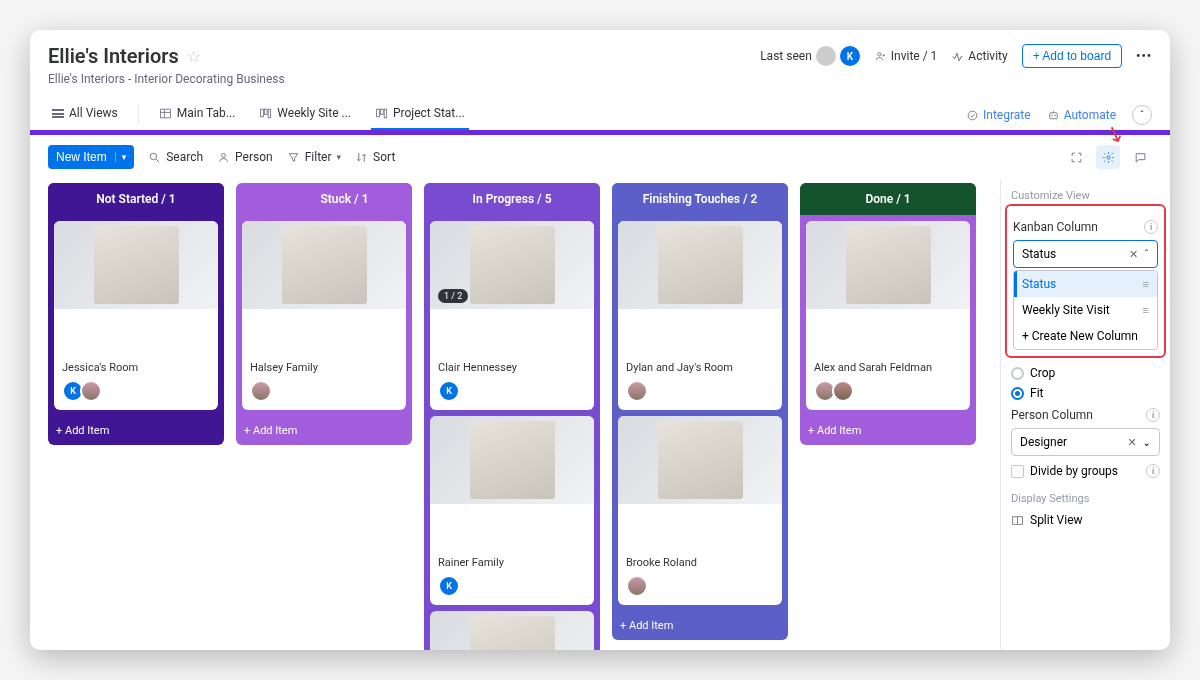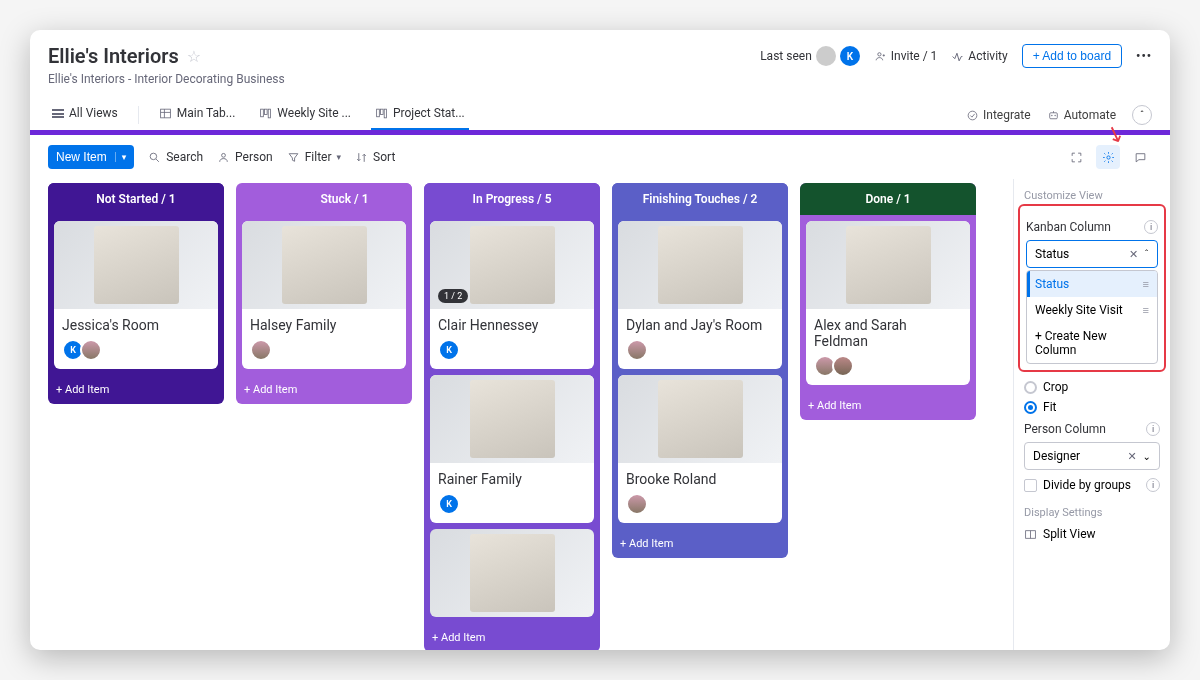--- a/index.html
+++ b/index.html
@@ -16,53 +16,53 @@
 .av.k { background: #0073ea; font-weight:600; }
 .invite { display: flex; align-items: center; gap: 4px; cursor:pointer; }
 .activity { display:flex; align-items:center; gap:4px; cursor:pointer; }
 .add-board-btn { border: 1px solid #0073ea; color: #0073ea; background: #fff; border-radius: 4px; padding: 4px 10px; font-size: 12px; cursor:pointer; }
 .menu-dots { font-weight: bold; cursor:pointer; letter-spacing:1px; }
 .subtitle { font-size: 12px; color: #676879; margin-top: 4px; }
 .views-row { display: flex; align-items: center; gap: 16px; margin-top: 14px; border-bottom: 5px solid #6d28d9; padding: 0 18px; }
 .view-btn { display:flex; align-items:center; gap:5px; font-size:12px; color:#323338; padding:6px 4px 8px; cursor:pointer; border-bottom:2px solid transparent; white-space:nowrap; }
 .view-btn.active { border-bottom-color:#0073ea; }
 .views-right { margin-left:auto; display:flex; align-items:center; gap:16px; }
-.vr-btn { display:flex; align-items:center; gap:4px; font-size:12px; color:#404040; cursor:pointer; }
+.vr-btn { display:flex; align-items:center; gap:4px; font-size:12px; color:#3b82f6; cursor:pointer; }
 .collapse-circle { width:20px; height:20px; border-radius:50%; border:1px solid #c5c7d0; display:flex; align-items:center; justify-content:center; font-size:10px; cursor:pointer; }
 .toolbar { display:flex; align-items:center; gap:14px; padding:10px 18px; font-size:12px; color:#323338; }
 .new-item { background:#0073ea; color:#fff; border:none; border-radius:4px; padding:5px 8px; display:flex; align-items:center; gap:8px; font-size:12px; cursor:pointer; }
 .new-item .chev { border-left:1px solid rgba(255,255,255,.4); padding-left:6px; font-size:9px; }
 .tb-btn { display:flex; align-items:center; gap:5px; cursor:pointer; }
 .toolbar-right { margin-left:auto; display:flex; gap:8px; align-items:center; position:relative; }
 .icon-sq { width:24px; height:24px; border-radius:4px; display:flex; align-items:center; justify-content:center; cursor:pointer; color:#676879; }
 .icon-sq.active { background:#e5f0fd; color:#0073ea; }
 .arrow-annot { position:absolute; top:-24px; right:28px; color:#e63946; font-size:22px; transform:rotate(20deg); pointer-events:none; }
 .content { flex:1; display:flex; overflow:hidden; }
 .kanban { flex:1; overflow:auto; padding:4px 12px 12px 18px; display:flex; gap:12px; align-items:flex-start; }
 .col { width:176px; flex-shrink:0; border-radius:6px; overflow:hidden; }
 .col-head { color:#fff; text-align:center; font-size:12px; font-weight:600; padding:9px; }
 .col-body { padding:6px; display:flex; flex-direction:column; gap:6px; }
 .card { background:#fff; border-radius:6px; overflow:hidden; position:relative; }
 .card-img { height:88px; background:linear-gradient(135deg,#d9dce0,#f0f2f5); display:flex; align-items:center; justify-content:center; }
 .card-img-inner { width:85px; height:78px; background:linear-gradient(160deg,#e8e3da,#c9c4bb); border-radius:3px; }
 .card-badge { position:absolute; left:8px; top:68px; background:#323338; color:#fff; font-size:9px; padding:2px 6px; border-radius:9px; }
-.card-title { font-size:14px; color:#323338; padding:8px 8px 6px; }
+.card-title { font-size:11px; color:#323338; padding:8px 8px 6px;margin-top:44px; }
 .card-foot { padding:0 8px 8px; display:flex; gap:2px; }
 .mini-av { width:22px; height:22px; border-radius:50%; background:#ccc; border:2px solid #fff; margin-left:-6px; display:flex; align-items:center; justify-content:center; font-size:9px; color:#fff; }
 .mini-av:first-child { margin-left:0; }
 .mini-av.k { background:#0073ea; font-weight:600; }
 .mini-av.p1 { background:linear-gradient(#c9a,#876); }
 .mini-av.p2 { background:linear-gradient(#b88,#765); }
 .add-item { color:#fff; font-size:11px; padding:8px; cursor:pointer; }
 .col.c0 { background:#401694; } .c0 .col-head { background:#401694; }
 .col.c1 { background:#a25ddc; } .c1 .col-head { background:#a25ddc;margin-left:41px; }
 .col.c2 { background:#784bd1; } .c2 .col-head { background:#784bd1; }
 .col.c3 { background:#5b5fc7; } .c3 .col-head { background:#5b5fc7; }
 .col.c4 { background:#a25ddc; } .c4 .col-head { background:#14532d; }
-.sidebar { width:157px; border-left:1px solid #e6e9ef; padding:10px; font-size:12px; overflow:auto; }
+.sidebar { width:170px; border-left:1px solid #e6e9ef; padding:10px; font-size:12px; overflow:auto; }
 .sb-head { color:#9699a6; font-size:11px; margin-bottom:8px; }
 .sb-label { display:flex; justify-content:space-between; align-items:center; font-size:12px; color:#323338; margin:8px 0 6px; }
 .info-i { width:14px; height:14px; border:1px solid #c5c7d0; border-radius:50%; display:flex; align-items:center; justify-content:center; font-size:9px; color:#676879; }
 .select-box { border:1px solid #0073ea; border-radius:4px; padding:6px 8px; display:flex; align-items:center; justify-content:space-between; font-size:12px; cursor:pointer; }
 .select-box.plain { border-color:#c5c7d0; }
 .select-x { color:#676879; font-size:11px; margin-right:6px; }
 .dropdown { border:1px solid #c5c7d0; border-radius:4px; margin-top:2px; overflow:hidden; font-size:12px; }
 .dd-item { padding:6px 8px; display:flex; align-items:center; justify-content:space-between; cursor:pointer; }
 .dd-item.sel { background:#e5f0fd; color:#0073ea; border-left:3px solid #0073ea; padding-left:5px; }
 .dd-item .bars { color:#9699a6; font-size:11px; }

